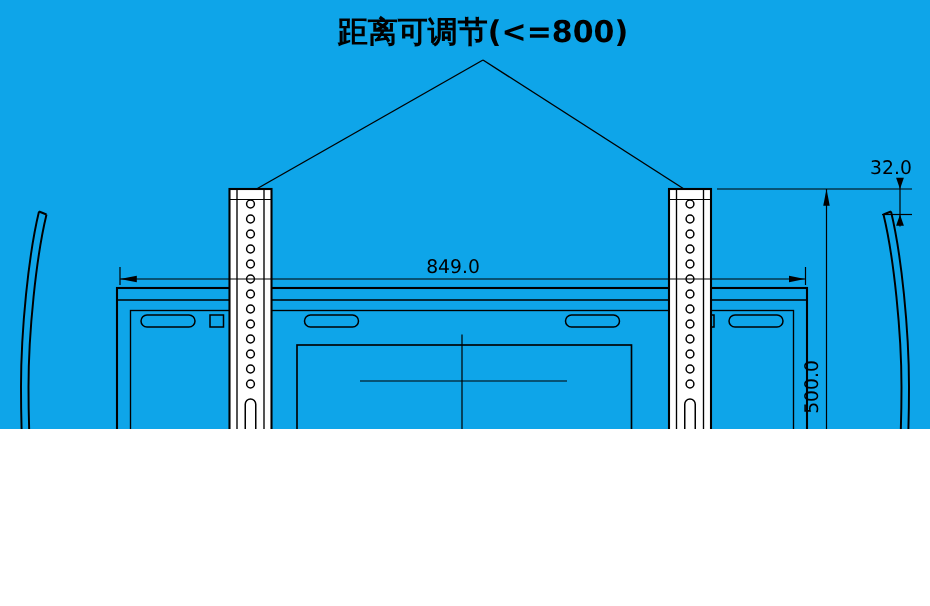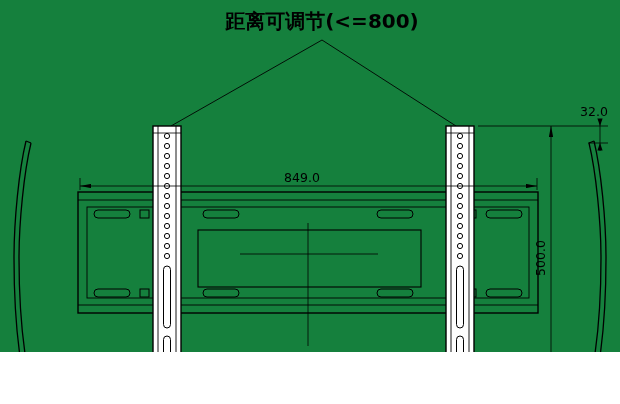--- a/index.html
+++ b/index.html
@@ -1,19 +1,19 @@
 <!DOCTYPE html>
 <html><head>
 <meta charset="utf-8">
 <style>
   html,body{margin:0;padding:0;background:#ffffff;}
   .canvas{
     position:relative;
-    width:620px;height:352px;
-    background:#15803d;
+    width:620px;height:286px;
+    background:#0ea5e9;
     overflow:hidden;
     font-family:"Liberation Sans", sans-serif;
   }
   svg{display:block;}
   text{
     font-family:"DejaVu Sans","Liberation Sans",sans-serif;
     fill:#000;
     stroke:none;
   }
   .title-text{font-size:20px;font-weight:bold;}

